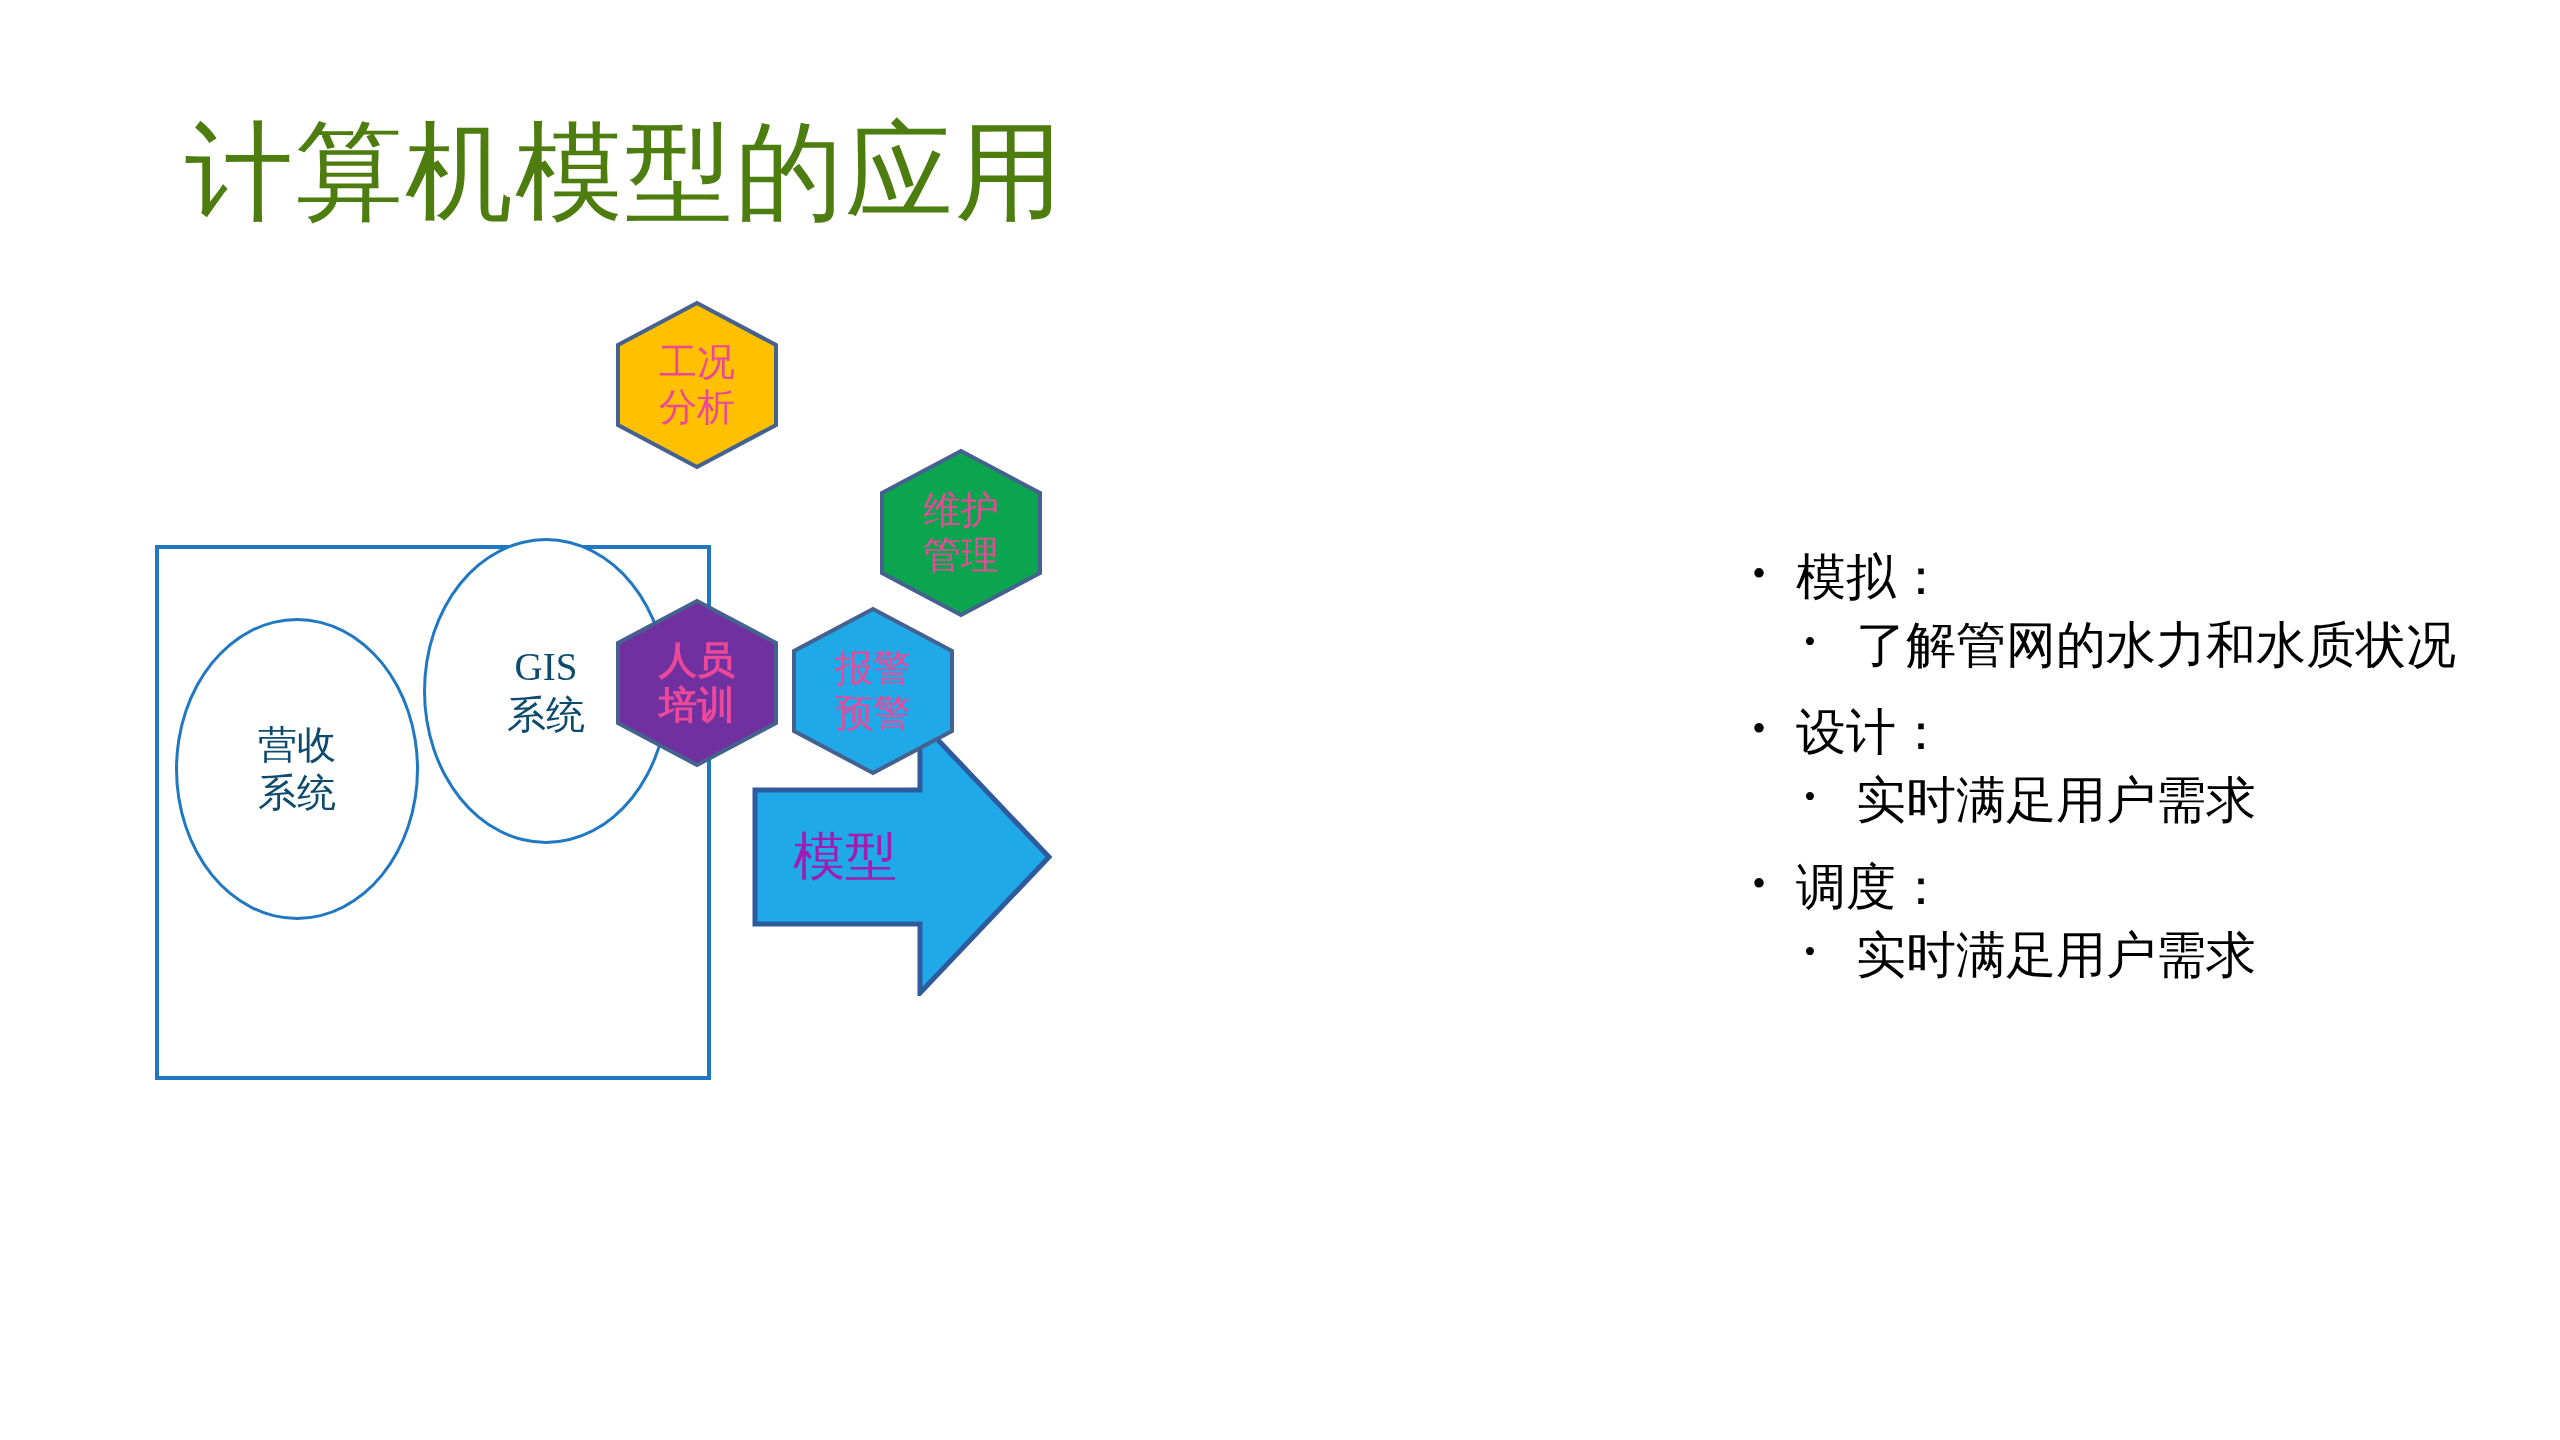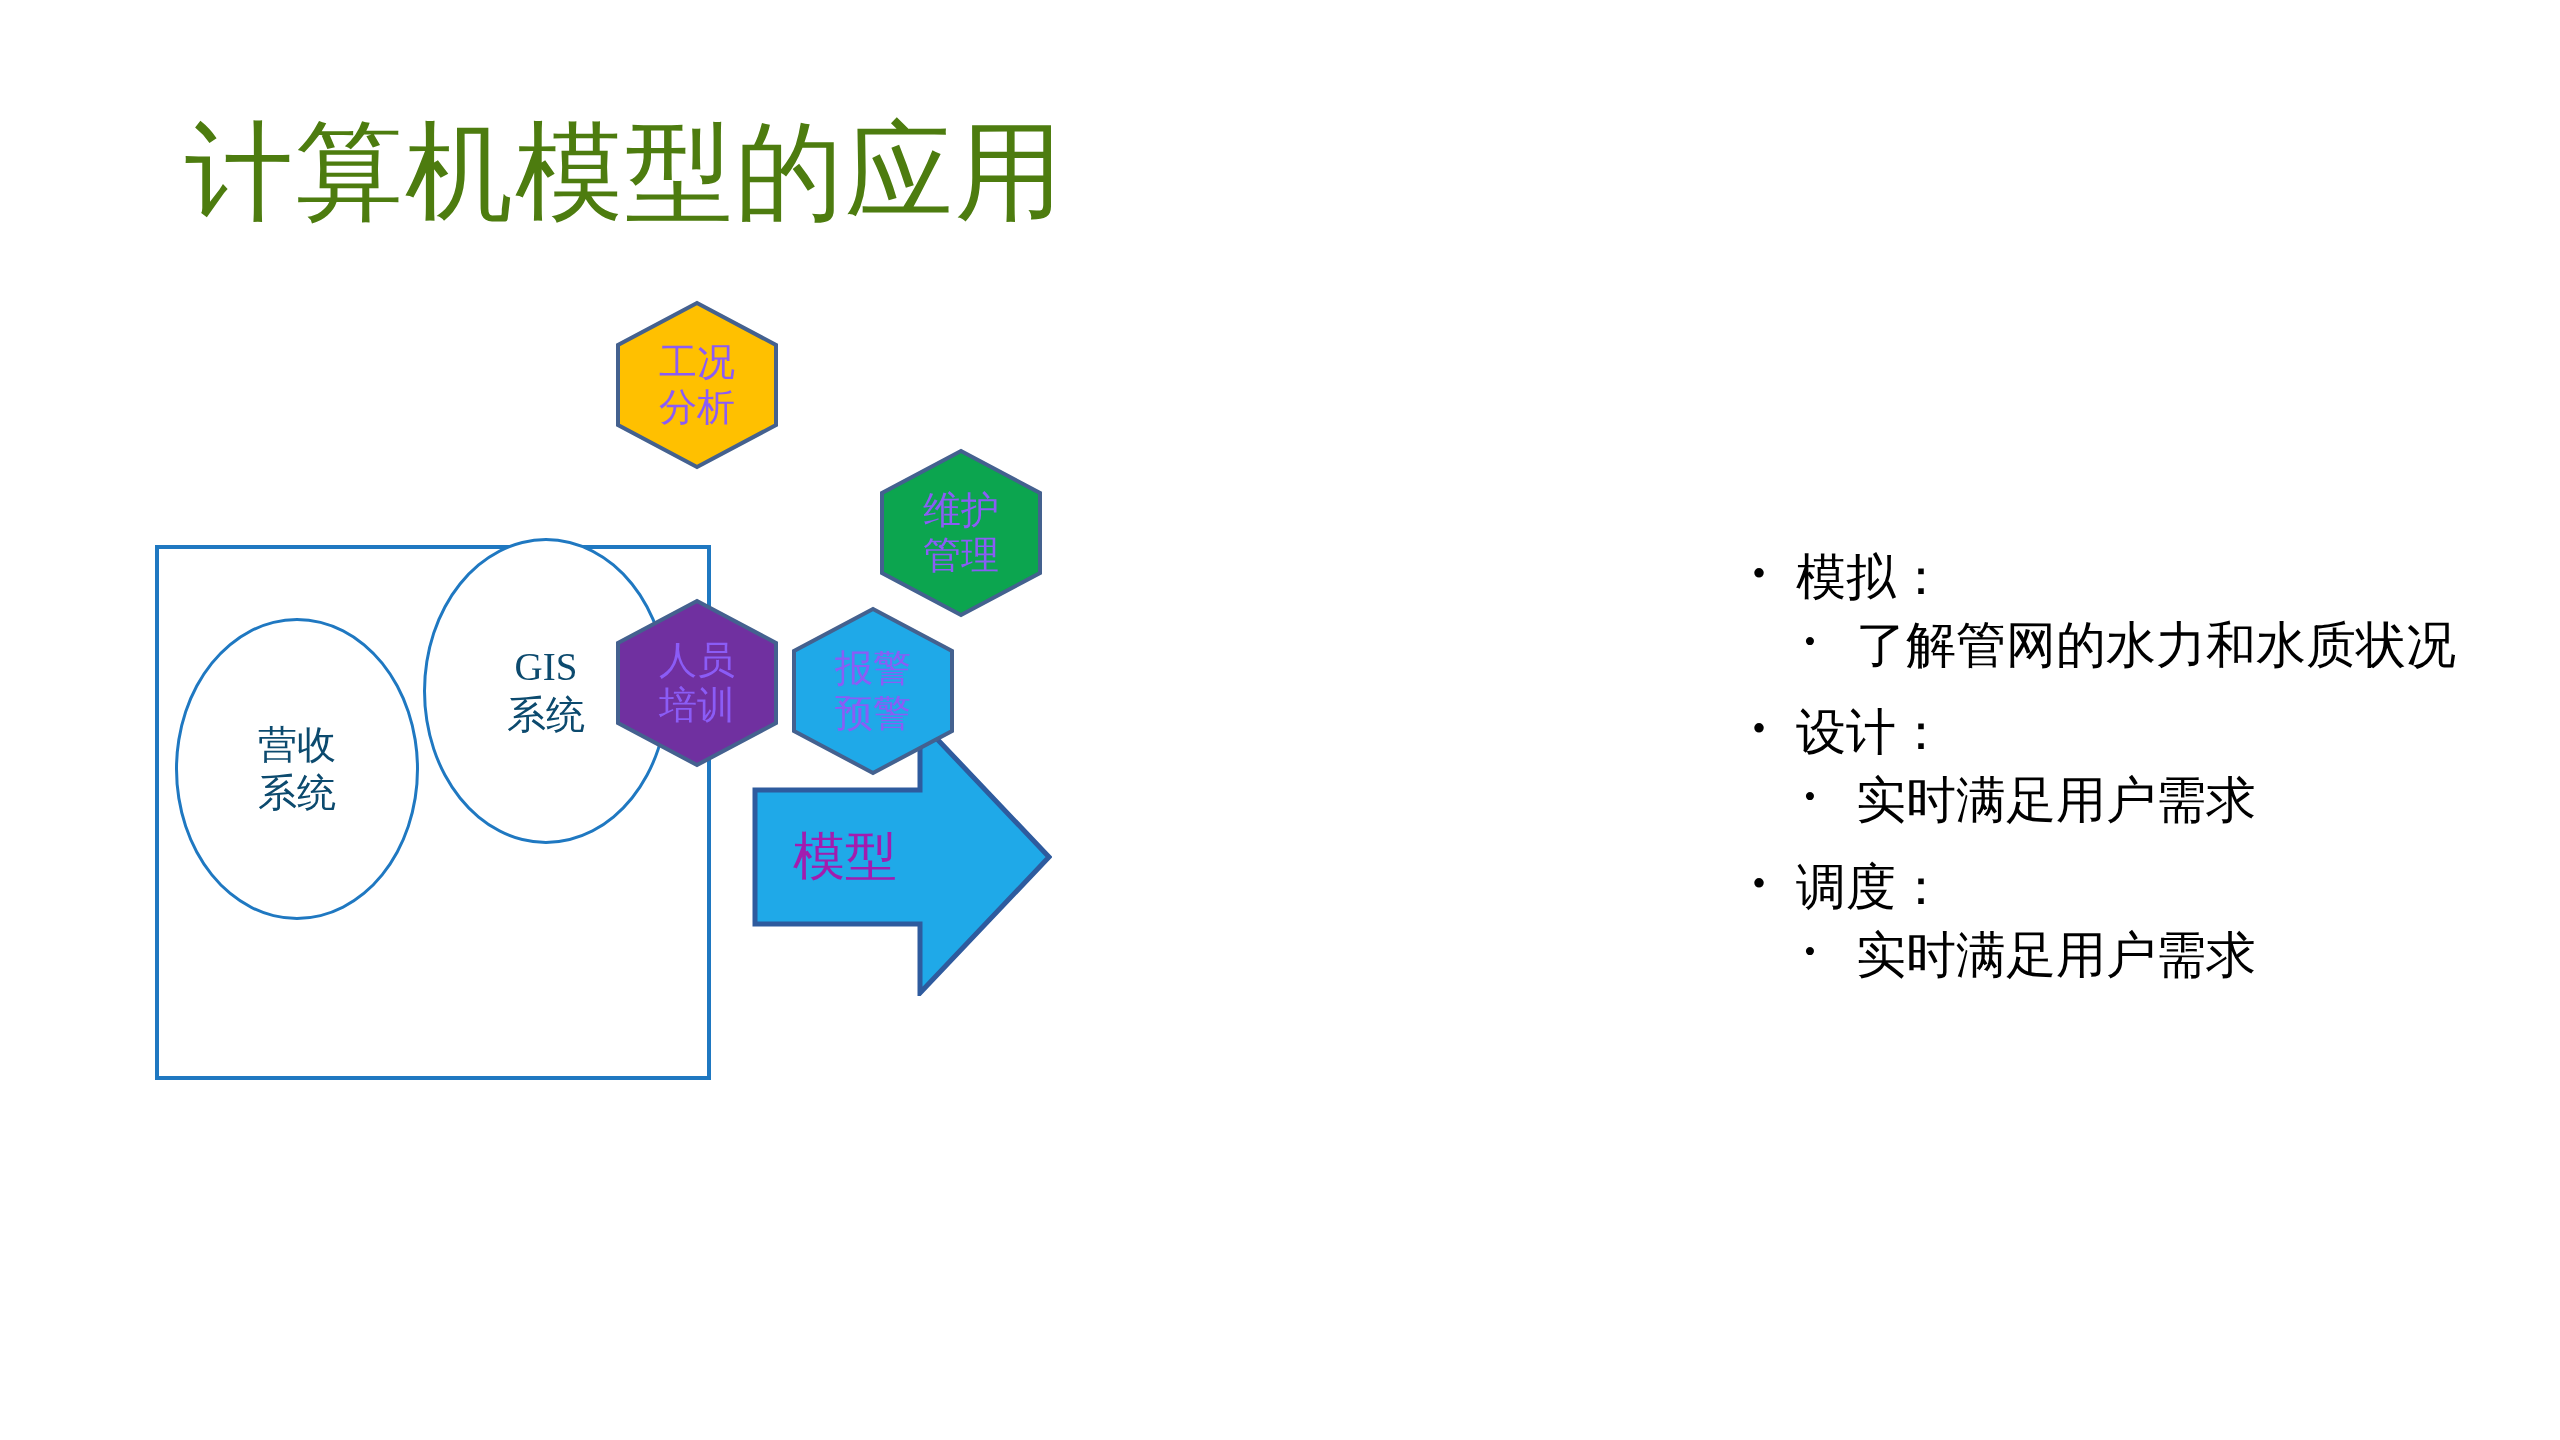--- a/index.html
+++ b/index.html
@@ -103,34 +103,34 @@
   }
   .hexagon svg { display: block; overflow: visible; }
   .hex-label {
     position: absolute;
     left: 0; top: 0;
     width: 170px; height: 170px;
     display: flex;
     flex-direction: column;
     align-items: center;
     justify-content: center;
-    color: #8b5cf6;
+    color: #ec4899;
     font-family: "Liberation Sans", "DejaVu Sans", sans-serif;
     font-size: 38px;
     line-height: 1.18;
     text-align: center;
     pointer-events: none;
   }
   .hex-label span { display: block; }
 
   #hex-gongkuang { left: 612px; top: 300px; }
   #hex-guihua    { left: 788px; top: 288px; }
   #hex-youhua    { left: 700px; top: 448px; }
   #hex-weihu     { left: 876px; top: 448px; }
-  #hex-renyuan   { left: 612px; top: 598px; }
+  #hex-renyuan   { left: 612px; top: 598px; font-weight: bold; }
   #hex-baojing   { left: 788px; top: 606px; }
 
   
   #bullets {
     position: absolute;
     left: 1752px;
     top: 545px;
     width: 790px;
     color: #000000;
     font-family: "Liberation Serif", "DejaVu Serif", serif;

